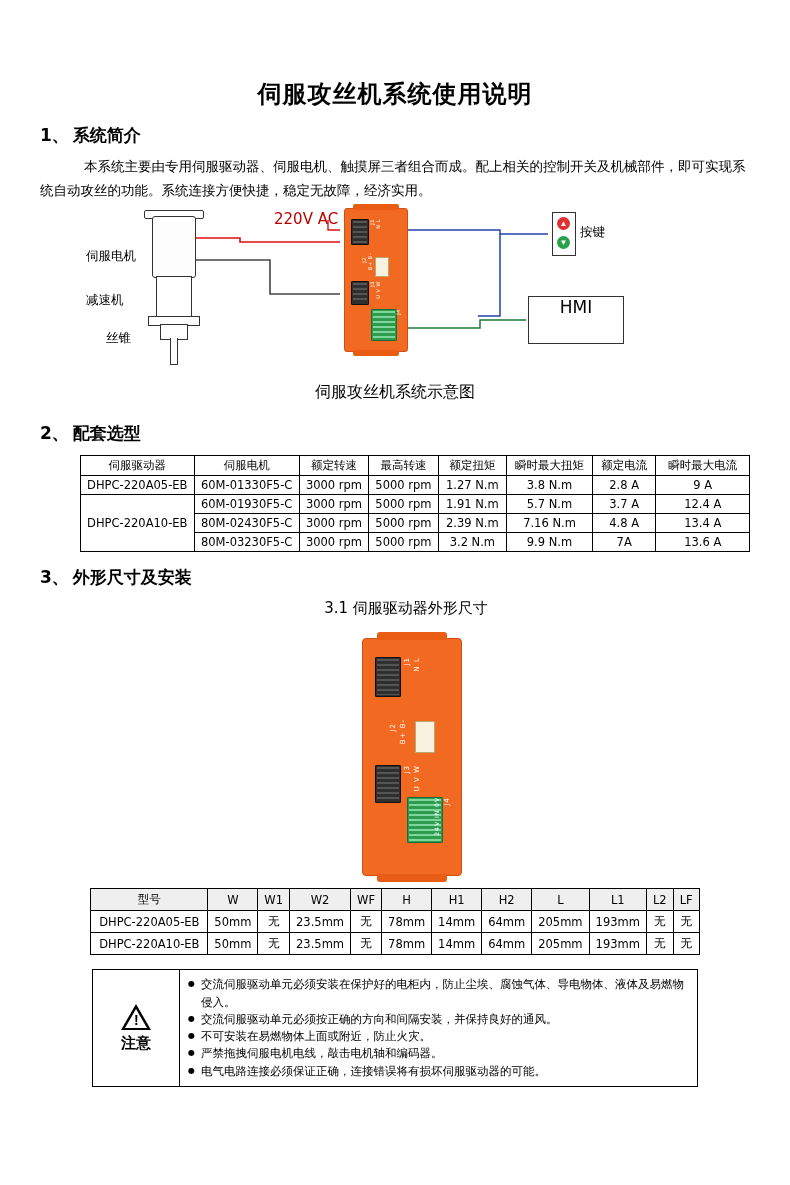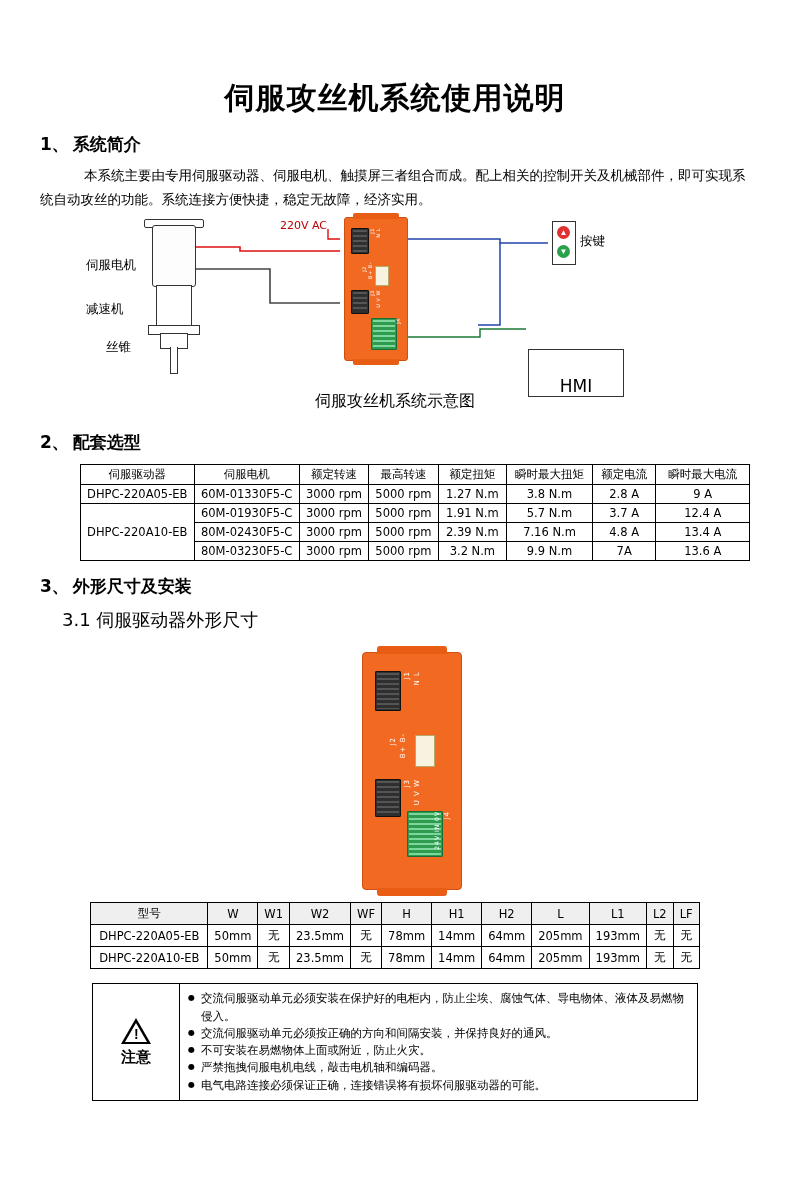--- a/index.html
+++ b/index.html
@@ -17,21 +17,21 @@
   }
   .page {
     position: relative;
     width: 790px;
     height: 1185px;
     box-sizing: border-box;
     padding: 0 40px;
   }
   .doc-title {
     text-align: center;
-    font-size: 30px;
+    font-size: 24px;
     font-weight: bold;
     letter-spacing: 1px;
     margin-top: 78px;
     font-family: Liberation Serif, serif;
   }
   .sec-head {
     font-size: 17px;
     font-weight: bold;
     margin-top: 14px;
     margin-left: 0px;
@@ -39,23 +39,24 @@
   }
   .sec-head .num { margin-right: 4px; }
   .body-par {
     font-size: 13.5px;
     line-height: 1.75;
     margin: 8px 0 0 0;
     text-indent: 44px;
     font-family: "DejaVu Sans", sans-serif;
   }
   .sub-head {
-    font-size: 18px;
+    font-size: 15px;
     margin: 10px 0 0 22px;
     font-family: "DejaVu Sans", sans-serif;
+    text-align: center;
   }
   .note-line {
     font-size: 13px;
     margin: 7px 0 0 42px;
     font-family: "DejaVu Sans", sans-serif;
   }
 
   
   .diagram1 {
     position: relative;
@@ -177,24 +178,23 @@
     border: 1px solid #b9a86a;
   }
 
   
   .hmi {
     position: absolute;
     left: 488px; top: 88px;
     width: 94px; height: 46px;
     border: 1.4px solid #333;
     background: #fff;
-    display: flex; align-items: flex-end; justify-content: center;
+    display: flex; align-items: flex-start; justify-content: center;
     font-size: 17px;
     font-family: "DejaVu Sans", sans-serif;
-    margin-top: 44px;
   }
   
   .btn-box {
     position: absolute;
     left: 512px; top: 4px;
     width: 22px; height: 42px;
     border: 1.2px solid #333;
     background: #fff;
   }
   .btn-arrow {
@@ -375,21 +375,21 @@
     <div class="motor-cap"></div>
     <div class="motor-body"></div>
     <div class="gearbox"></div>
     <div class="gear-flange"></div>
     <div class="tap-holder"></div>
     <div class="tap-shaft"></div>
 
     <div class="lbl" style="left:46px; top:40px;">伺服电机</div>
     <div class="lbl" style="left:46px; top:84px;">减速机</div>
     <div class="lbl" style="left:66px; top:122px;">丝锥</div>
-    <div class="lbl" style="left:240px; top:2px; font-size:11px; color:#b00;">220V AC</div>
+    <div class="lbl" style="left:234px; top:2px; font-size:15px; color:#b00;">220V AC</div>
 
     <div class="drive1">
       <div class="top-tab"></div>
       <div class="bot-tab"></div>
 
       <div class="conn" style="left:6px; top:10px; width:16px; height:24px;">
           <div class="pins"></div>
         </div>
       <div class="vtext" style="left:24px; top:10px;">J1</div>
       <div class="vtext" style="left:30px; top:10px;">N L</div>

